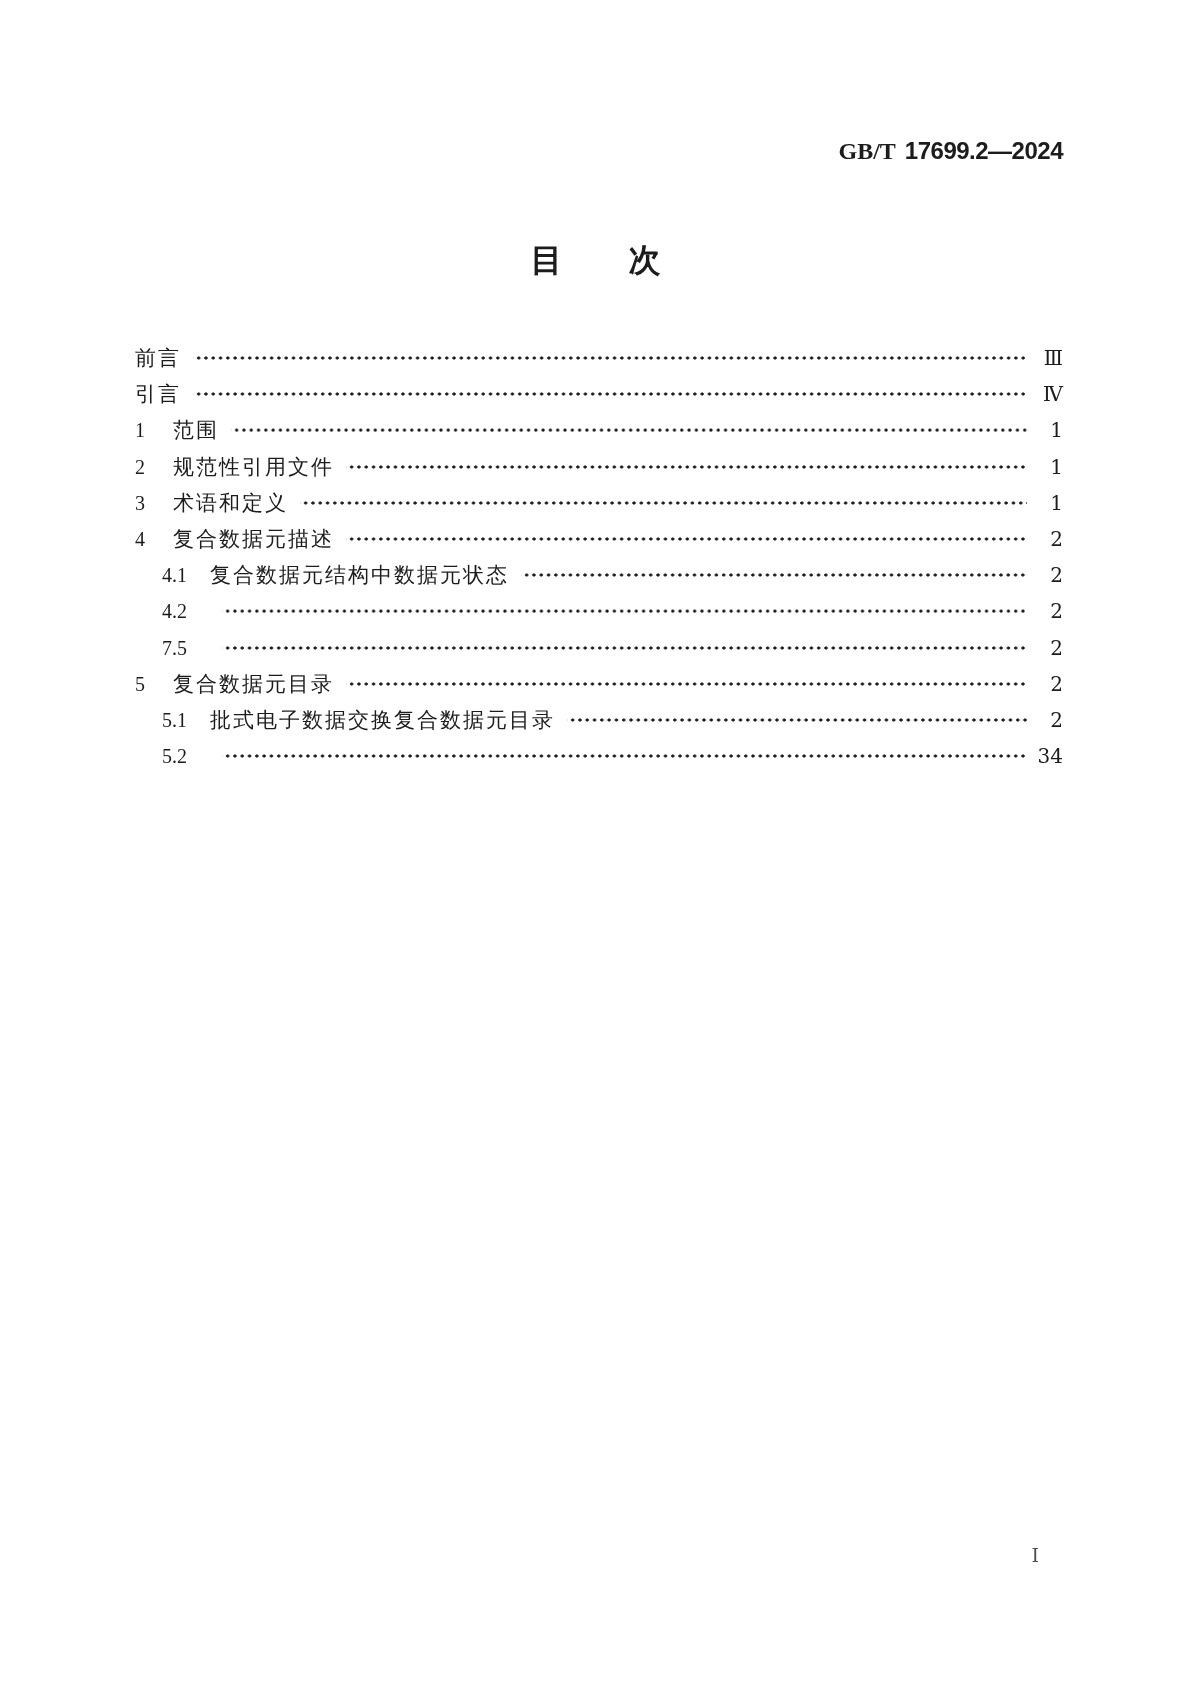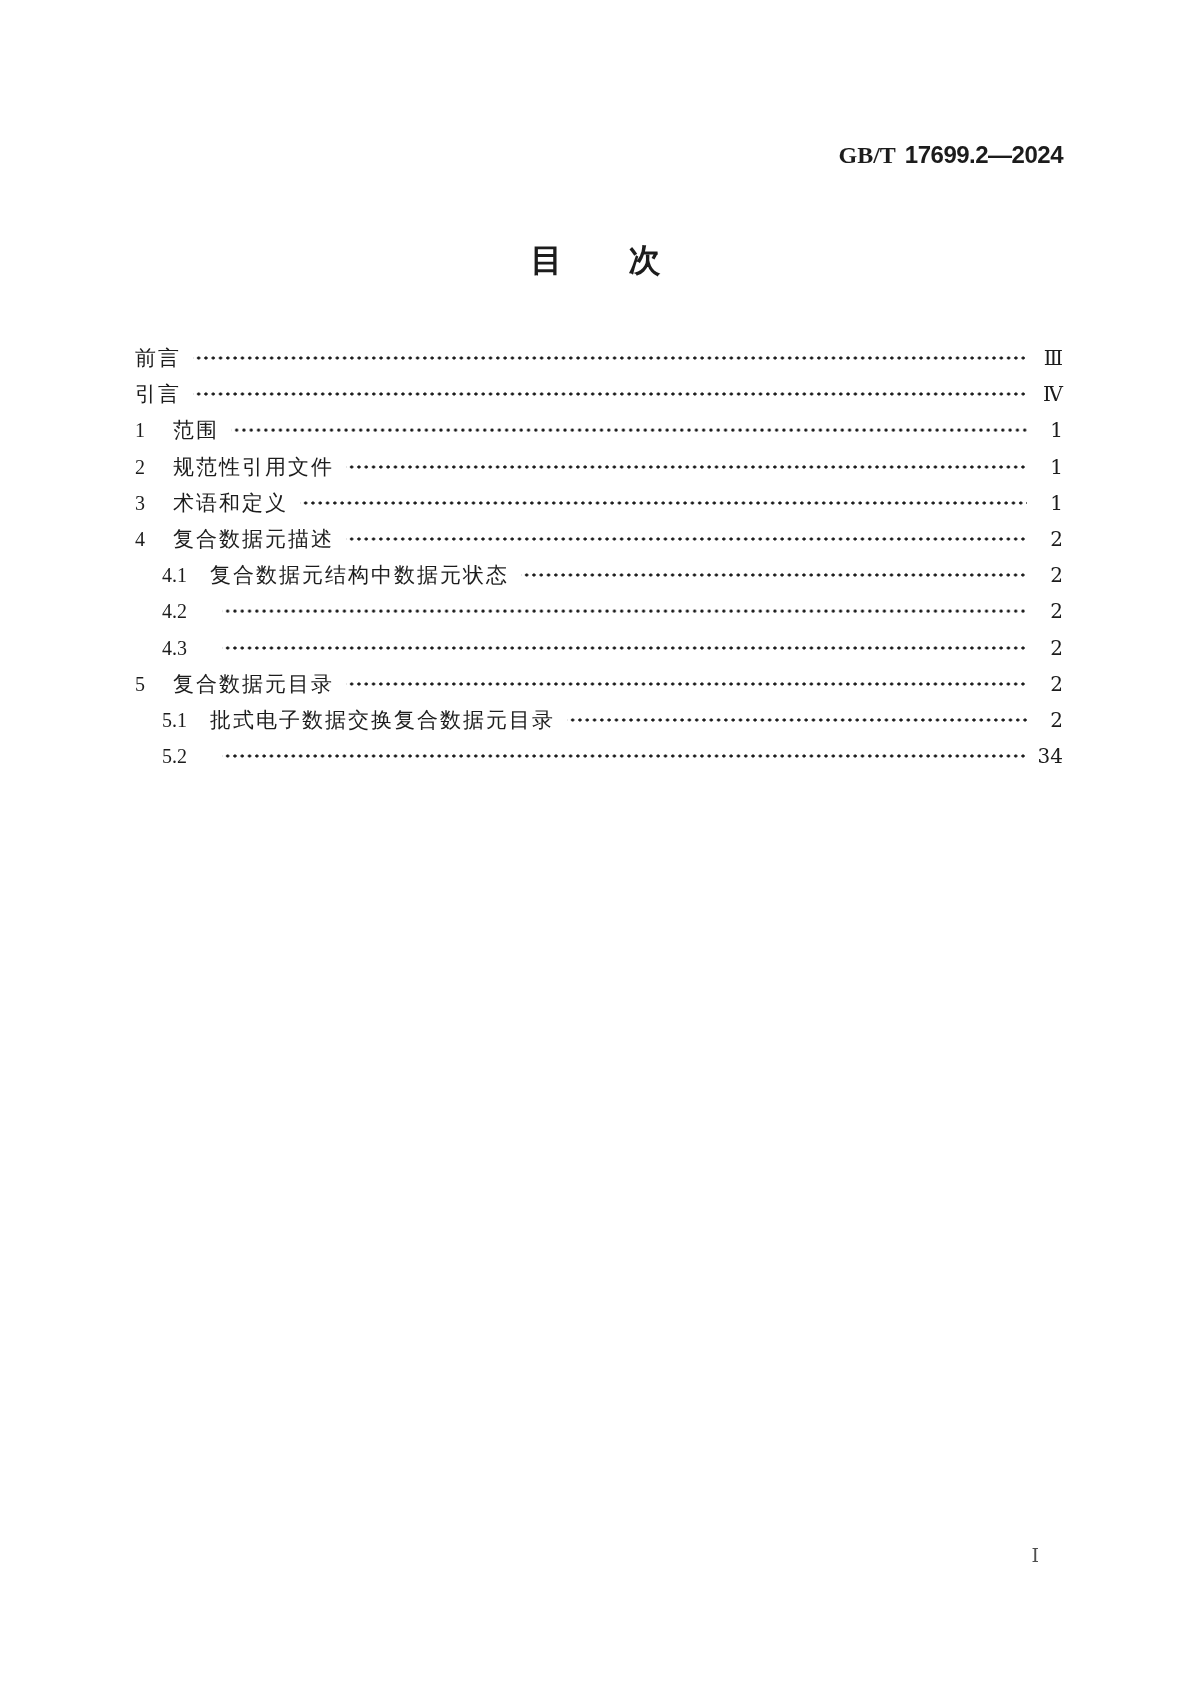--- a/index.html
+++ b/index.html
@@ -9,21 +9,21 @@
     background:#ffffff;
     color:#1c1c1c;
     font-family:"Liberation Serif","DejaVu Serif",serif;
     overflow:hidden;
   }
 
   
   .header {
     position:absolute; top:137px; right:128px;
     font-size:24px; font-weight:bold; white-space:nowrap;
-    line-height:36px;
+    line-height:28px;
   }
   .code-label { font-family:"Liberation Serif","DejaVu Serif",serif; margin-right:9px; }
   .code-number { font-family:"Liberation Sans","DejaVu Sans",sans-serif; font-weight:600; letter-spacing:-0.5px; }
 
   
   .doc-title {
     position:absolute; top:243px; left:0; width:100%;
     display:flex; justify-content:center; gap:66px;
     font-size:32px; line-height:34px; font-weight:bold;
     font-family:"Liberation Sans","DejaVu Sans",sans-serif;
@@ -120,21 +120,21 @@
         <span class="label">复合数据元结构中数据元状态</span>
         <span class="leader"></span>
         <span class="pagenum">2</span>
       </div>
       <div class="toc-row sub">
         <span class="num">4.2</span>
         <span class="leader"></span>
         <span class="pagenum">2</span>
       </div>
       <div class="toc-row sub">
-        <span class="num">4.3</span>
+        <span class="num">7.5</span>
         <span class="leader"></span>
         <span class="pagenum">2</span>
       </div>
       <div class="toc-row">
         <span class="num">5</span>
         <span class="label">复合数据元目录</span>
         <span class="leader"></span>
         <span class="pagenum">2</span>
       </div>
       <div class="toc-row sub">

